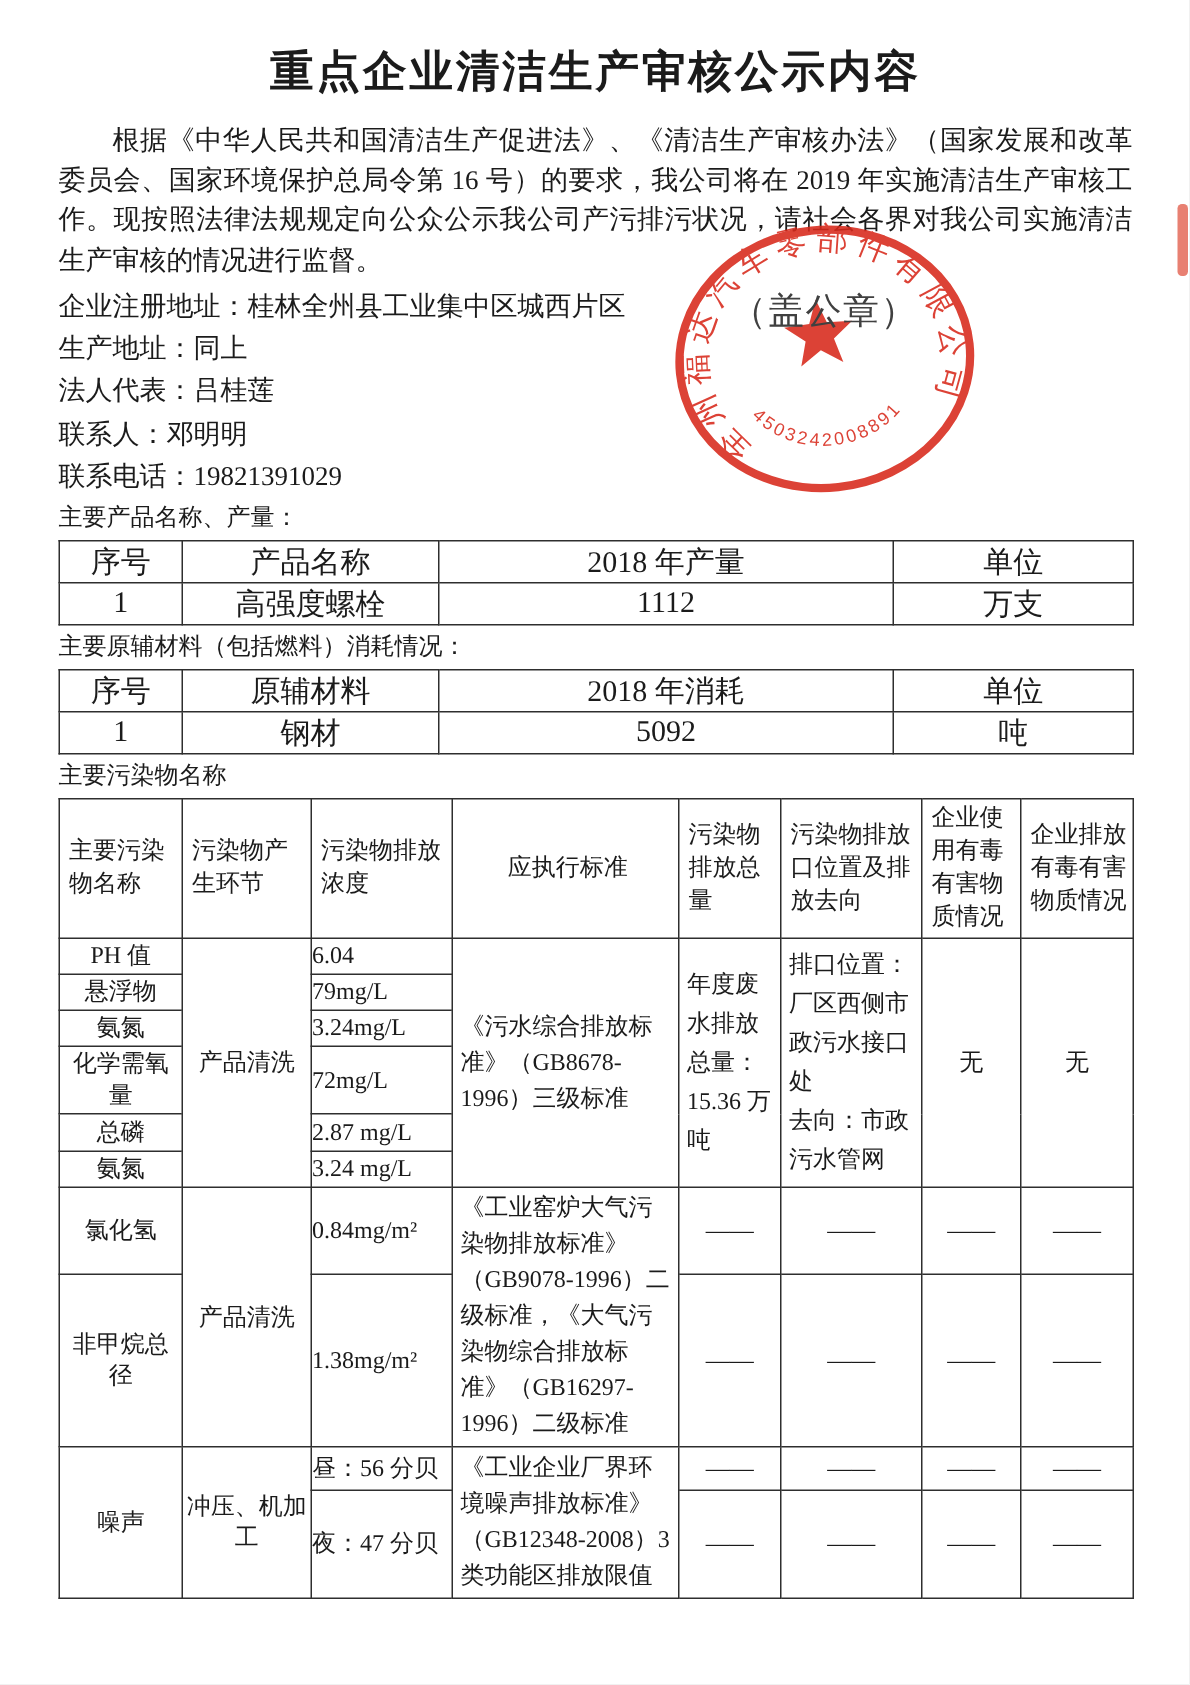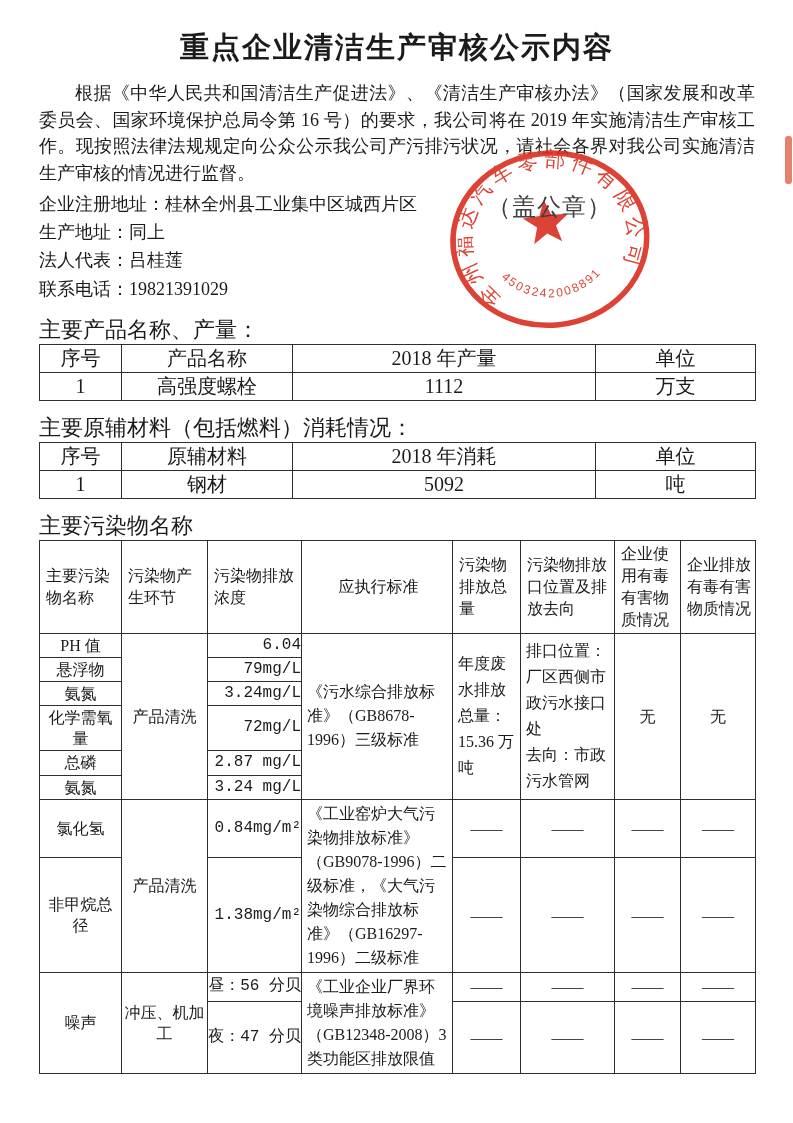--- a/index.html
+++ b/index.html
@@ -7,34 +7,34 @@
     position:relative; width:793px; height:1123px; margin:0 auto;
     background:#ffffff; overflow:hidden;
     font-family:"Liberation Serif","DejaVu Serif",serif; color:#1b1b1b;
   }
   .content { position:absolute; left:39px; top:0; width:716px; }
 
   .title { font-size:29px; font-weight:bold; text-align:center; margin:28px 0 0 0; letter-spacing:2px; }
   .intro { margin:12px 0 0 0; font-size:18px; line-height:26.5px; text-indent:2em; text-align:justify; }
   .info-block { margin-top:4px; }
   .info-line { font-size:18px; line-height:28.2px; }
-  .sect { font-size:22px; line-height:25px; margin-top:14px; }
+  .sect { font-size:16px; line-height:25px; margin-top:2px; }
 
   table { border-collapse:collapse; table-layout:fixed; width:716px; }
   td,th { border:1.6px solid #2e2e2e; font-weight:normal; padding:0; overflow:hidden; }
 
   .simple { margin-top:2px; font-size:20px; }
   .simple th,.simple td { height:22px; text-align:center; }
 
   .big { margin-top:2px; font-size:16px; }
   .big th { text-align:left; padding:2px 3px 2px 6px; vertical-align:middle; line-height:22px; }
   .big th.cth { text-align:center; }
   .big td { vertical-align:middle; line-height:21px; }
   td.name { text-align:center; padding:1px 2px; }
-  td.conc { text-align:right;font-family:Liberation Mono, monospace; }
+  td.conc { text-align:left; }
   td.std  { text-align:left; padding:2px 3px 2px 5px; line-height:24px; }
   td.lft  { text-align:left; padding:2px 3px 2px 5px; line-height:26px; }
   td.ctr  { text-align:center; }
   .pre { white-space:pre-line; }
 
   tr.h88{height:88px} tr.r24{height:24px} tr.r23{height:23px} tr.r45{height:45px}
   tr.r25{height:25px} tr.r50{height:50px} tr.r98{height:98px} tr.r28{height:28px} tr.r69{height:69px}
 
   .seal {
     position:absolute; left:448px; top:148px; width:208px; height:185px;
@@ -56,20 +56,21 @@
   <div class="content">
 
     <div class="title">重点企业清洁生产审核公示内容</div>
 
     <div class="intro">根据《中华人民共和国清洁生产促进法》、《清洁生产审核办法》（国家发展和改革委员会、国家环境保护总局令第 16 号）的要求，我公司将在 2019 年实施清洁生产审核工作。现按照法律法规规定向公众公示我公司产污排污状况，请社会各界对我公司实施清洁生产审核的情况进行监督。</div>
 
     <div class="info-block">
       <div class="info-line"><span>企业注册地址：</span><span>桂林全州县工业集中区城西片区</span></div>
       <div class="info-line"><span>生产地址：</span><span>同上</span></div>
       <div class="info-line"><span>法人代表：</span><span>吕桂莲</span></div>
+      <div class="info-line"><span>联系人：</span><span>邓明明</span></div>
       <div class="info-line"><span>联系电话：</span><span>19821391029</span></div>
     </div>
 
     <div class="sect">主要产品名称、产量：</div>
 
     <table class="simple">
       <colgroup>
           <col style="width:82px">
           <col style="width:171px">
           <col style="width:303px">

